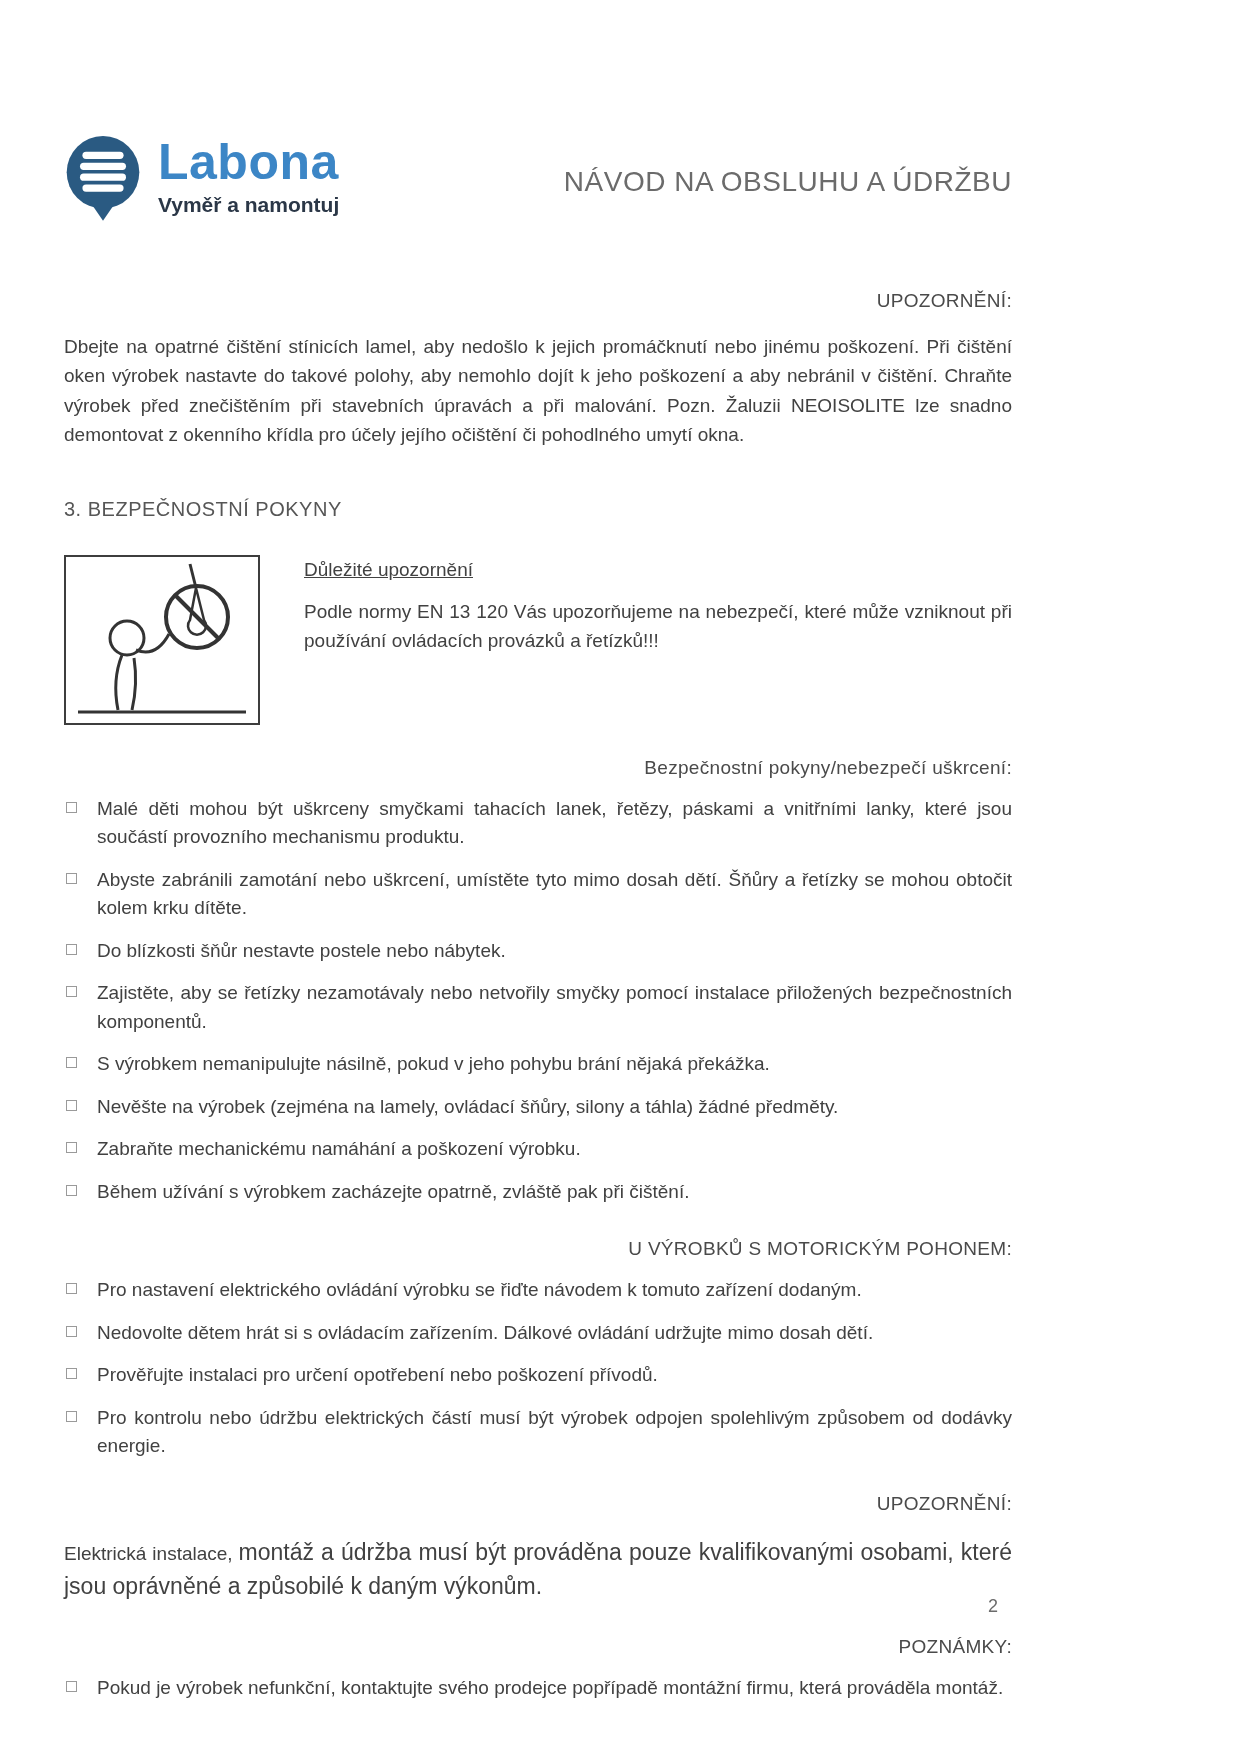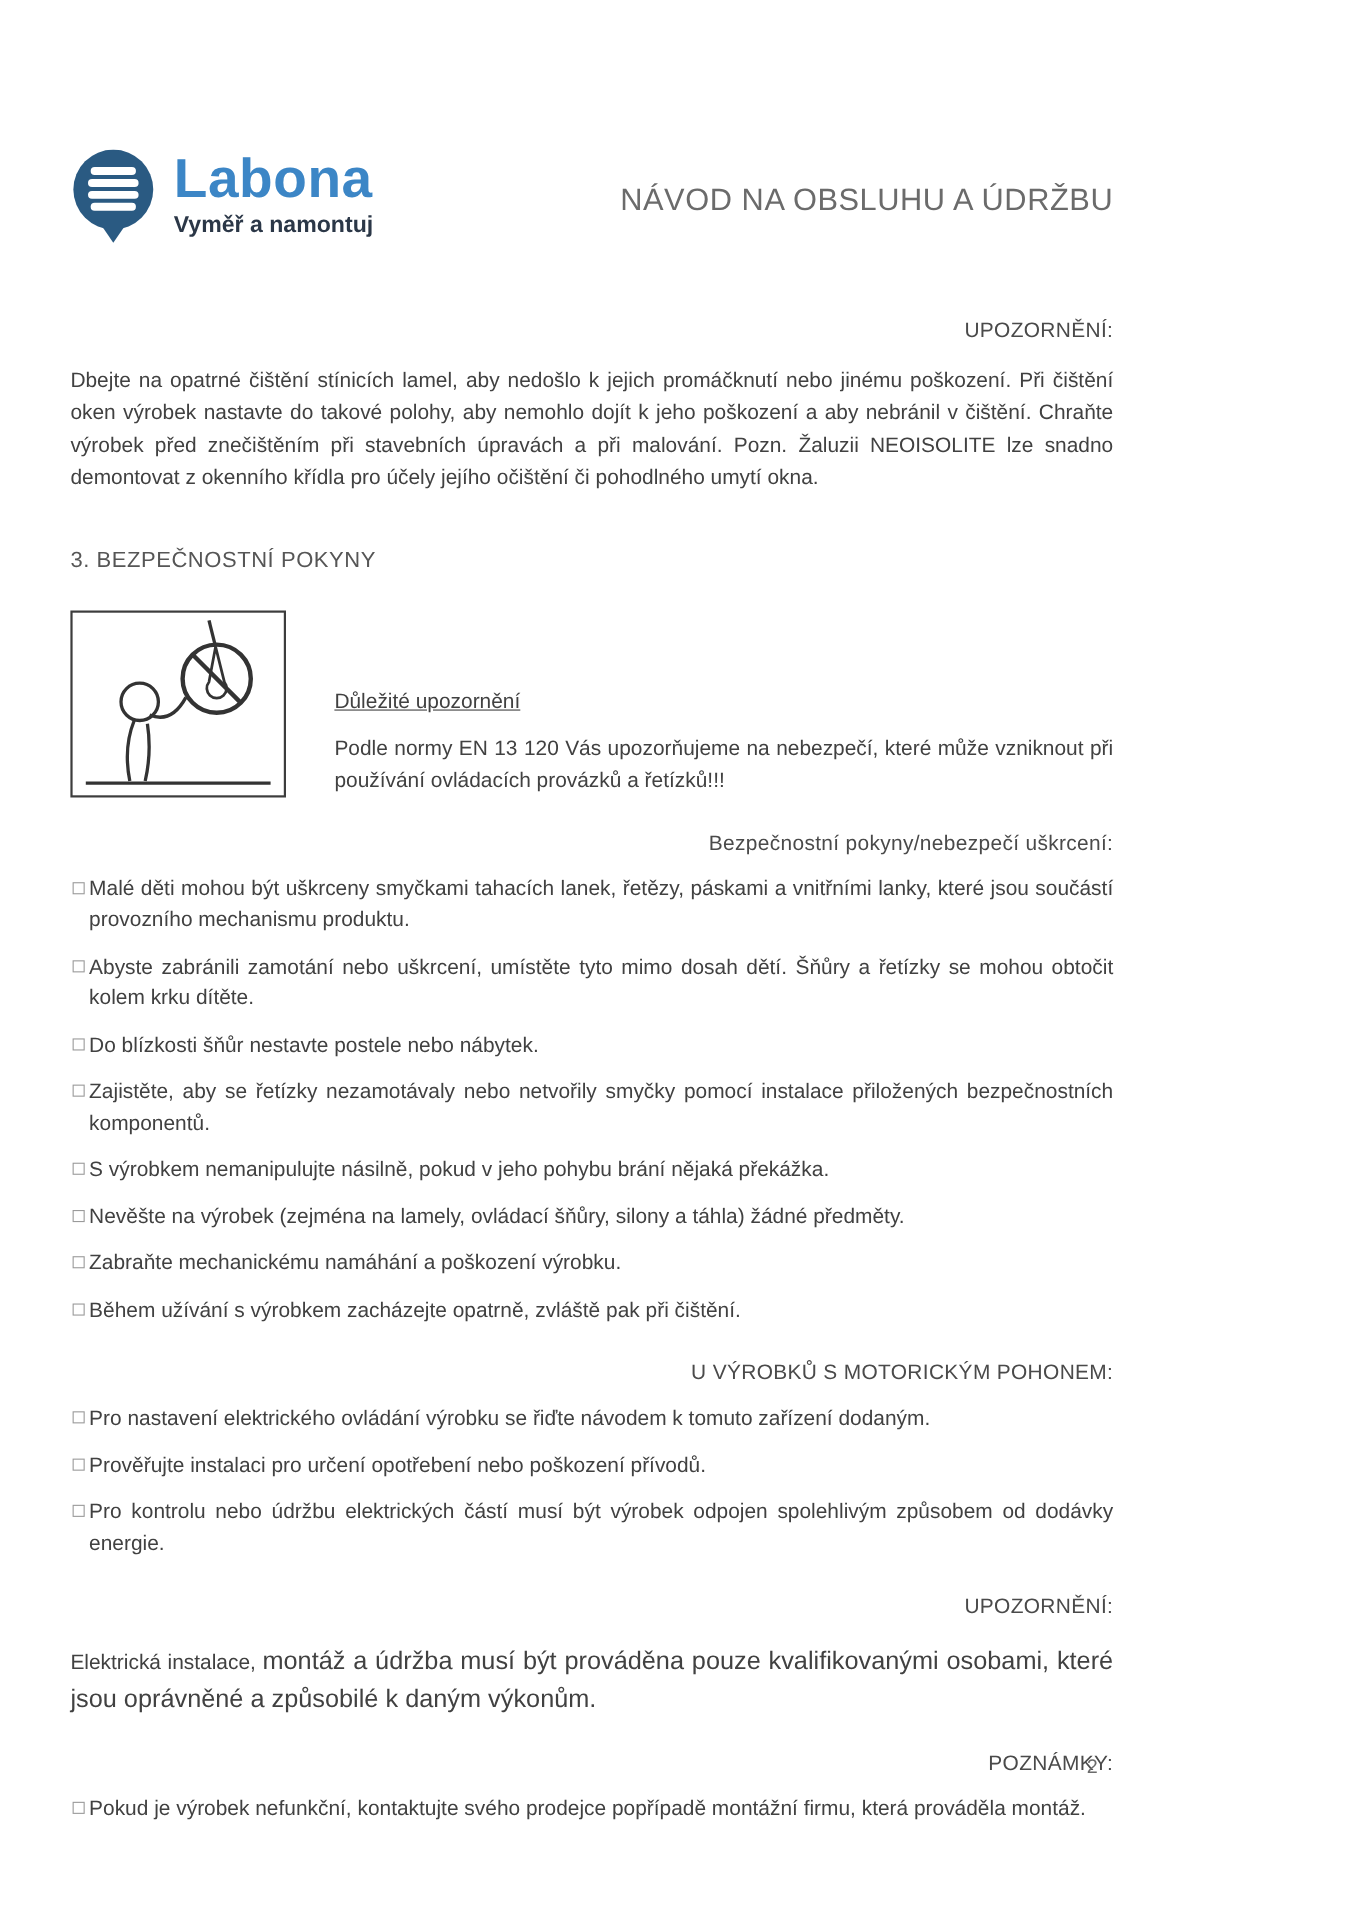--- a/index.html
+++ b/index.html
@@ -30,34 +30,34 @@
   
   .h-small { font-size:19px; color:#4a4a4a; letter-spacing:0.3px;text-align:right; }
   .para { font-size:19px; line-height:1.55; text-align:justify; color:#414141; }
   .section-title { font-size:20px; color:#565656; letter-spacing:0.5px; }
 
   .mt-warn1 { margin-top:62px; }
   .mt-para1 { margin-top:20px; }
   .mt-section { margin-top:48px; }
 
   
-  .img-row { display:flex; gap:44px; margin-top:34px; align-items:flex-end; }
+  .img-row { display:flex; gap:44px; margin-top:34px; align-items:flex-start; }
   .warn-imgbox {
     width:196px; height:170px; flex:0 0 auto;
     border:2px solid #3d3d3d; background:#ffffff;
     display:flex; align-items:center; justify-content:center;
   }
   .img-side { flex:1; padding-top:4px; }
   .imp-title { font-size:19px; color:#414141; text-decoration:underline; display:inline-block; padding-right:8px; }
   .imp-body { margin-top:16px; }
 
   
   .list-head { margin-top:32px; }
   .ulist { margin-top:16px; }
-  .li { display:flex; gap:4px; margin-bottom:14px; }
+  .li { display:flex; gap:20px; margin-bottom:14px; }
   .sq {
     width:11px; height:11px; flex:0 0 auto;
     border:1px solid #9a9a9a; margin-top:7px; margin-left:2px;
     background:#ffffff;
   }
   .li-text { flex:1; font-size:19px; line-height:1.5; text-align:justify; color:#414141; }
 
   
   .mix { margin-top:20px; line-height:1.5; text-align:justify; }
   .t-norm { font-size:19px; color:#414141; }
@@ -156,20 +156,24 @@
   </div>
 
   <div class="h-small list-head">U VÝROBKŮ S MOTORICKÝM POHONEM:</div>
   <div class="ulist">
     <div class="li">
         <span class="sq"></span>
         <span class="li-text">Pro nastavení elektrického ovládání výrobku se řiďte návodem k tomuto zařízení dodaným.</span>
       </div>
     <div class="li">
         <span class="sq"></span>
+        <span class="li-text">Nedovolte dětem hrát si s ovládacím zařízením. Dálkové ovládání udržujte mimo dosah dětí.</span>
+      </div>
+    <div class="li">
+        <span class="sq"></span>
         <span class="li-text">Prověřujte instalaci pro určení opotřebení nebo poškození přívodů.</span>
       </div>
     <div class="li">
         <span class="sq"></span>
         <span class="li-text">Pro kontrolu nebo údržbu elektrických částí musí být výrobek odpojen spolehlivým způsobem od dodávky energie.</span>
       </div>
   </div>
 
   <div class="h-small list-head">UPOZORNĚNÍ:</div>
   <div class="mix"><span class="t-norm">Elektrická instalace, </span><span class="t-big">montáž a údržba musí být prováděna pouze kvalifikovanými osobami, které jsou oprávněné a způsobilé k daným výkonům.</span></div>

